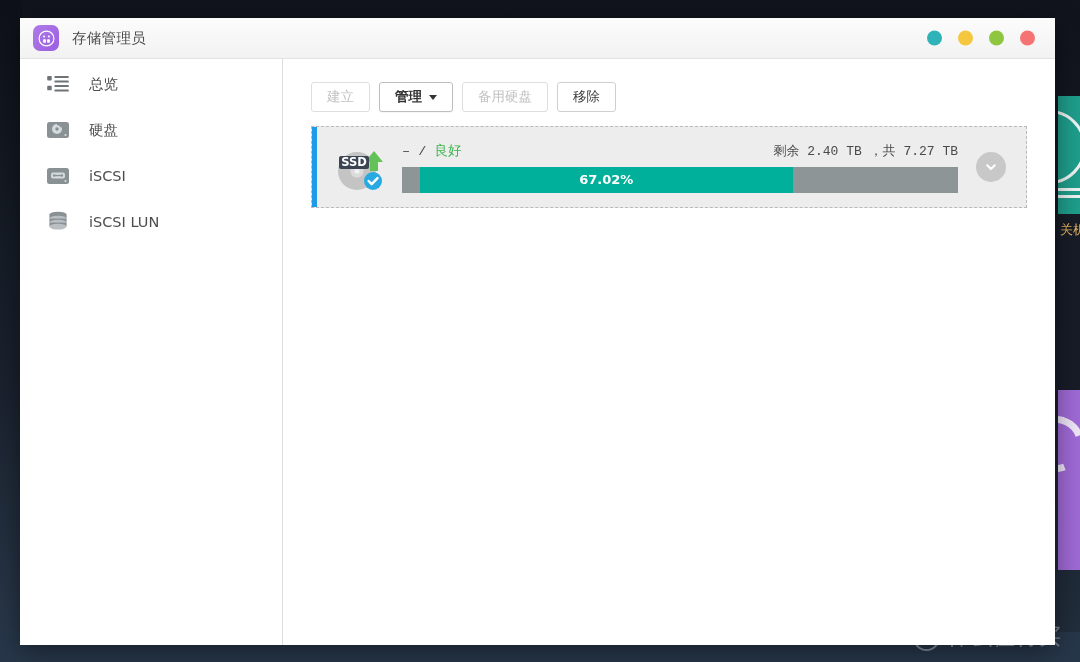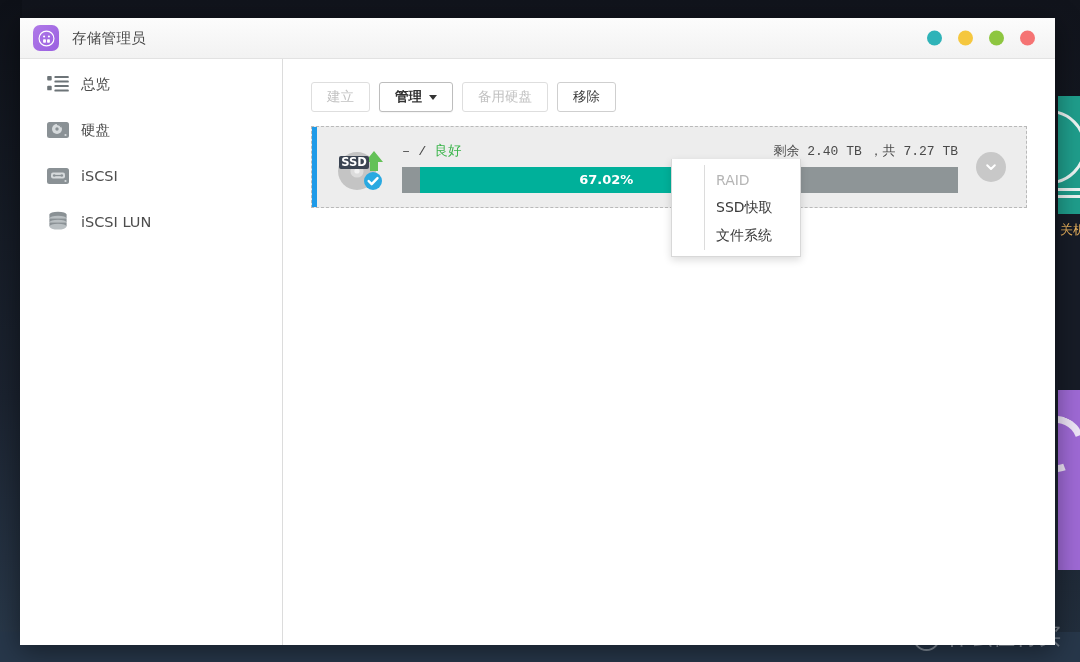--- a/index.html
+++ b/index.html
@@ -126,21 +126,21 @@
     height: 46px;
     display: flex; align-items: center;
     padding-left: 25px;
     cursor: default;
   }
   .side-item .ico {
     width: 26px; height: 26px; flex: none;
     display: flex; align-items: center; justify-content: center;
   }
   .side-item .lbl {
-    margin-left: 10px;
+    margin-left: 18px;
     font-size: 14.5px; color: #4d4d4d;
     font-family: "DejaVu Sans", sans-serif;
     white-space: nowrap;
   }
   .side-item.active { background: #1e8fe8; }
   .side-item.active .lbl { color: #ffffff; }
 
   
   #main {
     flex: 1; background: #ffffff;
@@ -437,25 +437,20 @@
           </div>
         </div>
 
         <div id="expand-btn">
           <svg width="14" height="14" viewBox="0 0 14 14">
             <path d="M3.2 5.2 L7 9 L10.8 5.2" stroke="#ffffff" stroke-width="2" fill="none" stroke-linecap="round" stroke-linejoin="round"></path>
           </svg>
         </div>
       </div>
 
-      <div id="dropdown">
-        <div class="menu-item disabled">RAID</div>
-        <div class="menu-item">SSD快取</div>
-        <div class="menu-item">文件系统</div>
-      </div>
 
     </div>
   </div>
 </div>
 
 <div id="watermark">
   <div class="wm-badge">值</div>
   <div class="wm-text">什么值得买</div>
 </div>
 

